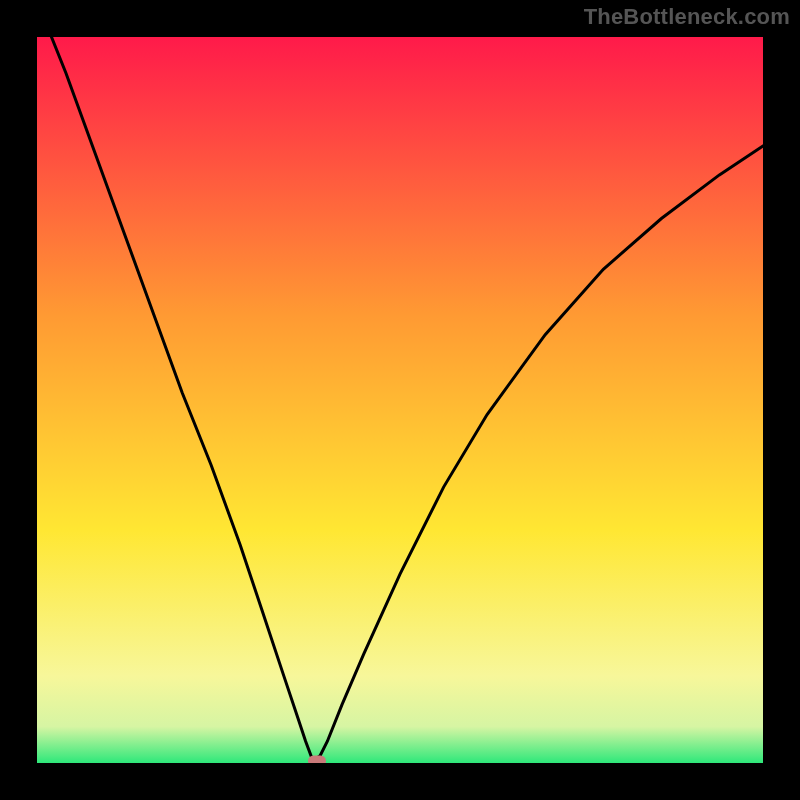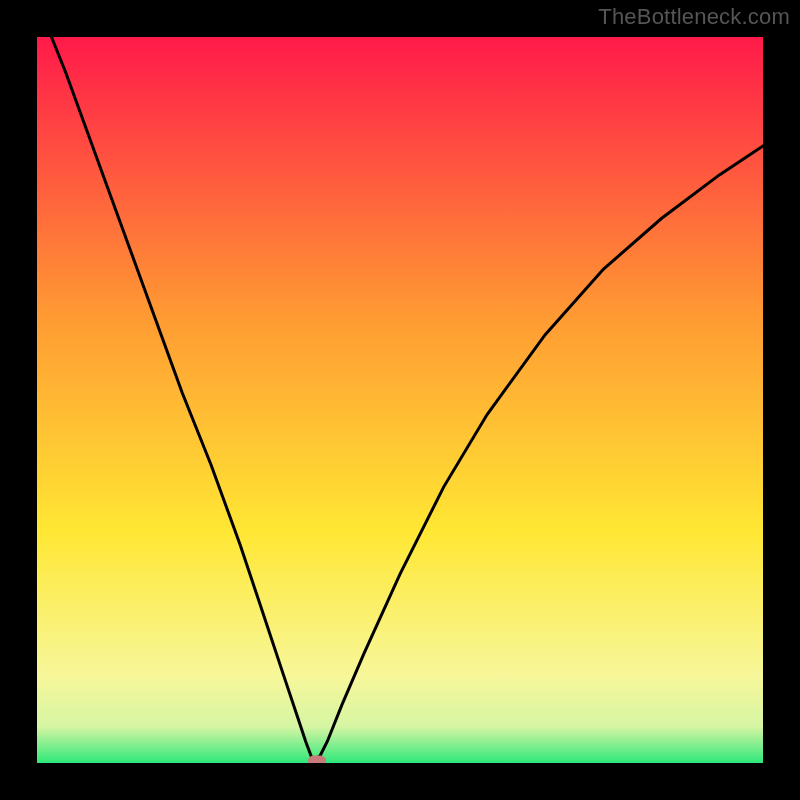--- a/index.html
+++ b/index.html
@@ -15,21 +15,21 @@
     width: 800px;
     height: 800px;
     background: #000;
   }
   .watermark {
     position: absolute;
     top: 4px;
     right: 10px;
     color: #555;
     font-size: 22px;
-    font-weight: 400;
+    font-weight: 700;
     letter-spacing: 0.2px;
     z-index: 5;
   }
   .plot {
     position: absolute;
     left: 37px;
     top: 37px;
     width: 726px;
     height: 726px;
     overflow: hidden;

